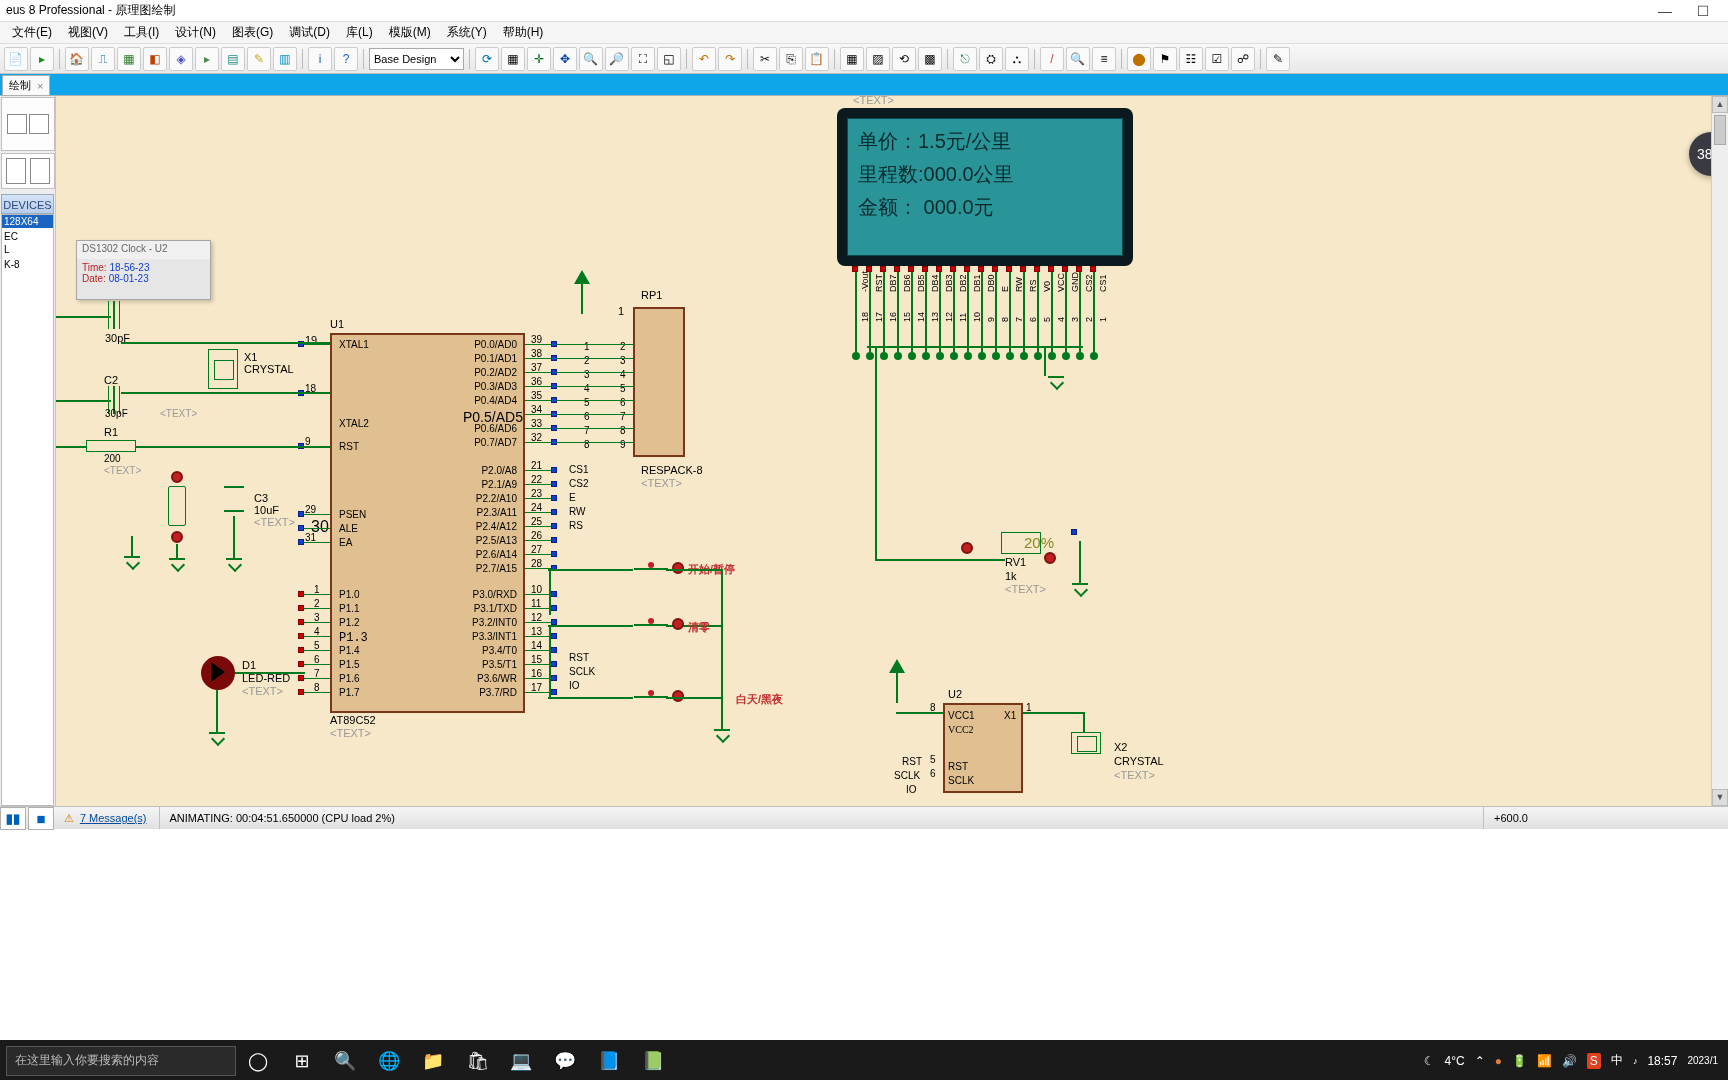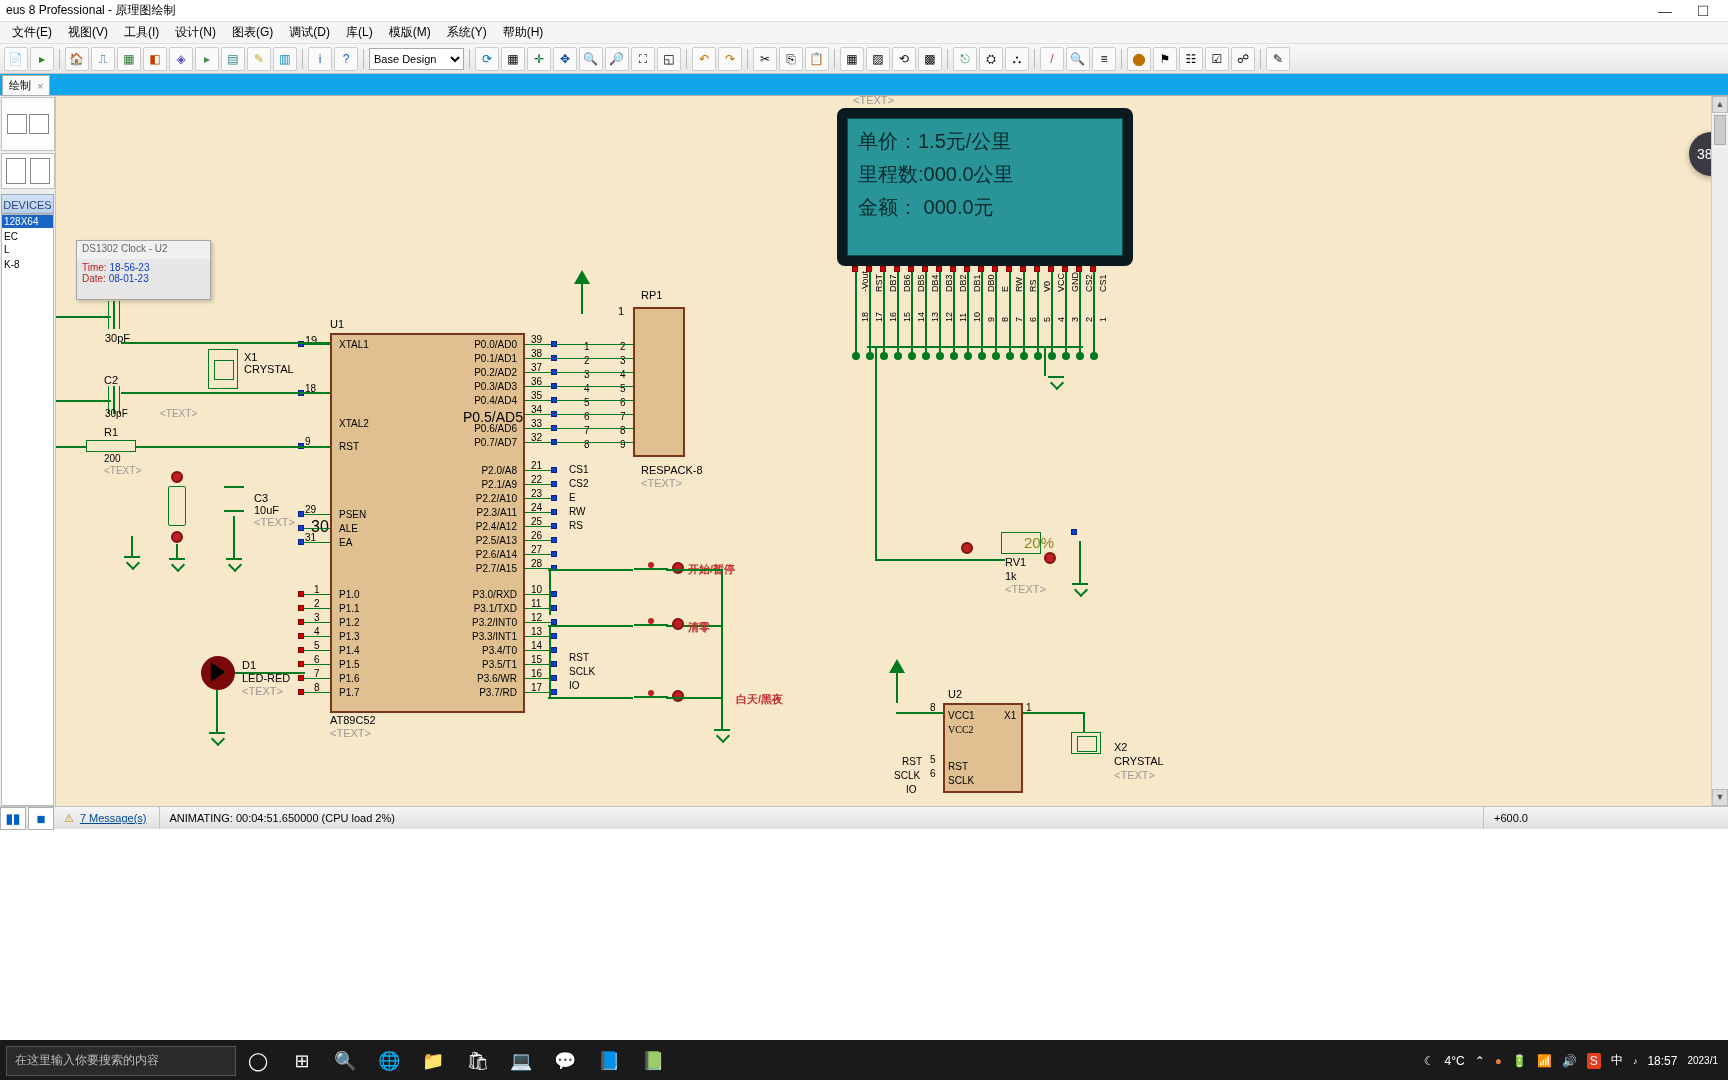--- a/index.html
+++ b/index.html
@@ -390,21 +390,21 @@
        <div class="pin-dot" style="left:242px; top:495px;"></div>
         <div class="txt" style="left:258px; top:502px; font-size:10px;">2</div>
        <div class="txt" style="left:283px; top:507px; font-size:10px;">P1.1</div>
        <div class="wire" style="left:248px; top:512px; width:26px; height:1px;"></div>
        <div class="pin-dot" style="left:242px; top:509px;"></div>
         <div class="txt" style="left:258px; top:516px; font-size:10px;">3</div>
        <div class="txt" style="left:283px; top:521px; font-size:10px;">P1.2</div>
        <div class="wire" style="left:248px; top:526px; width:26px; height:1px;"></div>
        <div class="pin-dot" style="left:242px; top:523px;"></div>
         <div class="txt" style="left:258px; top:530px; font-size:10px;">4</div>
-       <div class="txt" style="left:283px; top:535px; font-size:10px;">P1.3</div>
+       <div class="txt" style="left:283px; top:535px; font-size:12px;font-family:Liberation Mono, monospace;">P1.3</div>
        <div class="wire" style="left:248px; top:540px; width:26px; height:1px;"></div>
        <div class="pin-dot" style="left:242px; top:537px;"></div>
         <div class="txt" style="left:258px; top:544px; font-size:10px;">5</div>
        <div class="txt" style="left:283px; top:549px; font-size:10px;">P1.4</div>
        <div class="wire" style="left:248px; top:554px; width:26px; height:1px;"></div>
        <div class="pin-dot" style="left:242px; top:551px;"></div>
         <div class="txt" style="left:258px; top:558px; font-size:10px;">6</div>
        <div class="txt" style="left:283px; top:563px; font-size:10px;">P1.5</div>
        <div class="wire" style="left:248px; top:568px; width:26px; height:1px;"></div>
        <div class="pin-dot" style="left:242px; top:565px;"></div>

